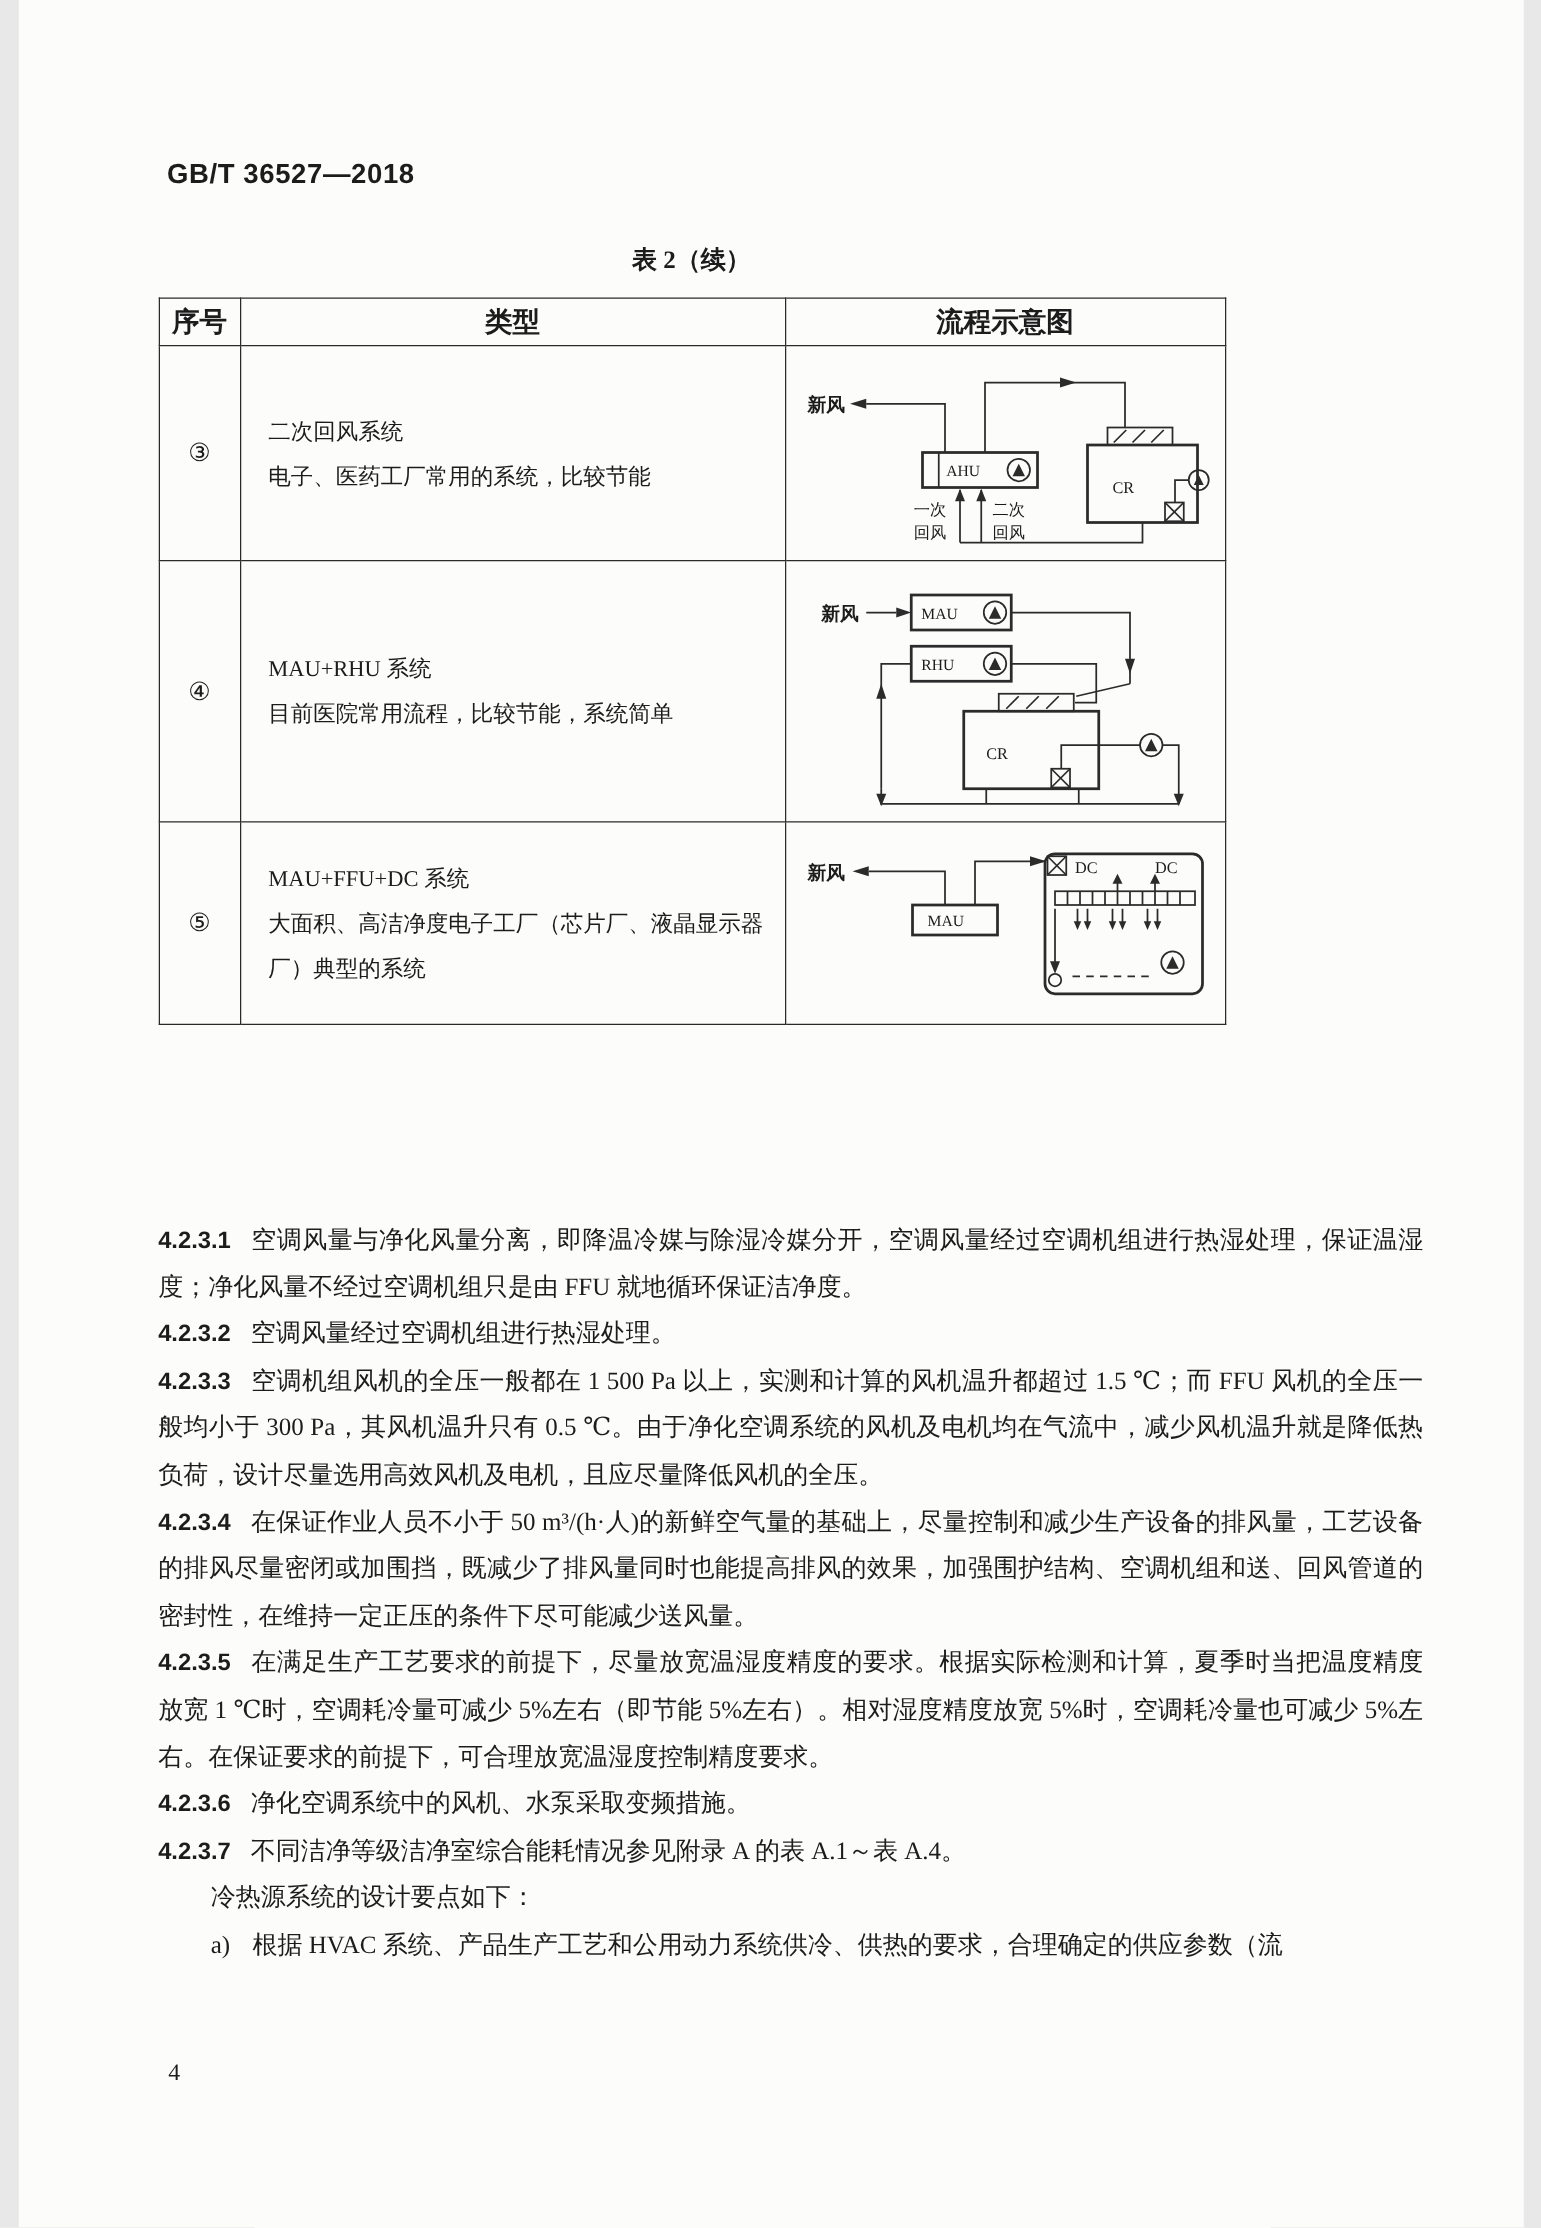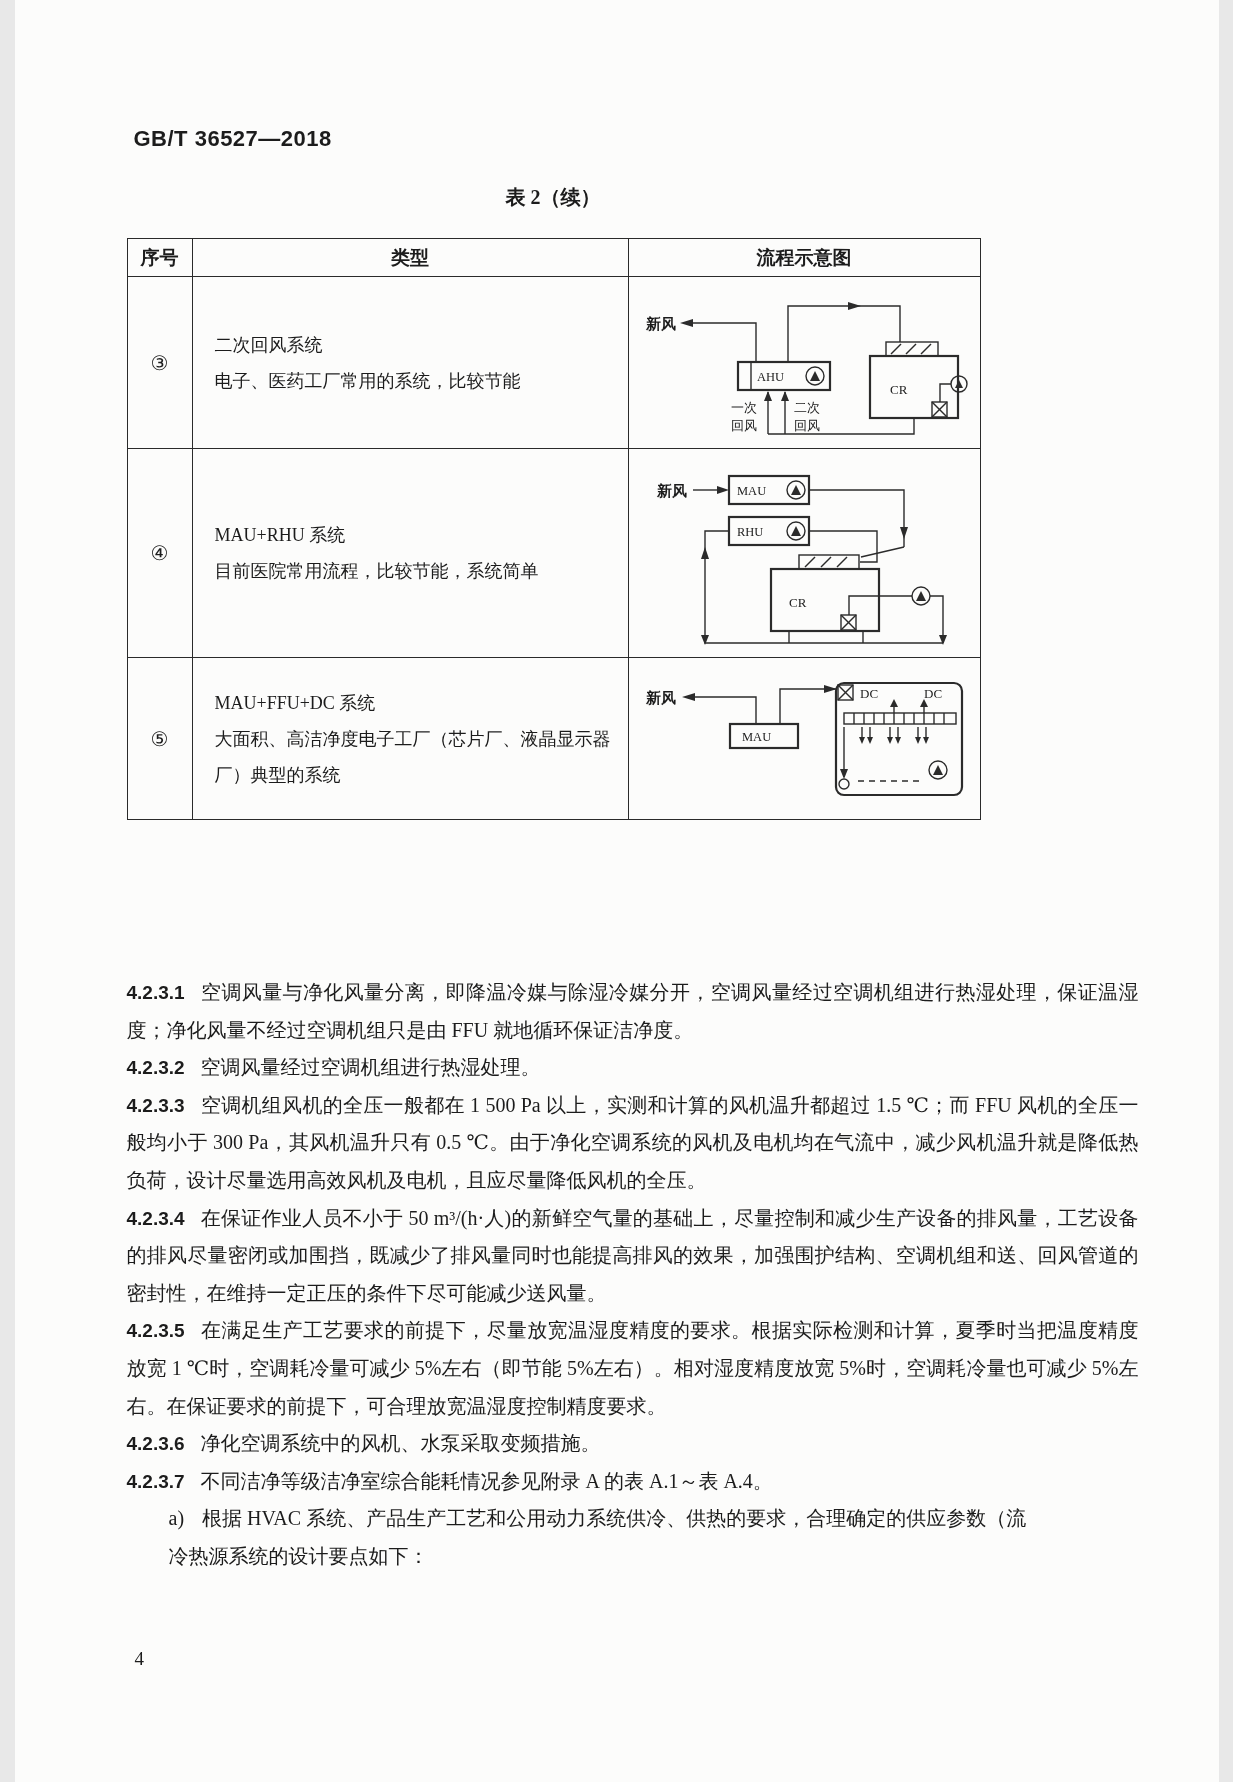--- a/index.html
+++ b/index.html
@@ -13,30 +13,30 @@
     color: #1c1c1c;
     font-family: "Liberation Serif", "DejaVu Serif", serif;
     overflow: hidden;
   }
   .doc-number {
     position: absolute; left: 119px; top: 126px;
     font-family: "Liberation Sans", sans-serif;
     font-weight: 700; font-size: 22px; letter-spacing: .5px;
   }
   .table-title {
-    position: absolute; left: 112px; top: 184px; width: 853px;
+    position: absolute; left: 112px; top: 194px; width: 853px;
     text-align: center; font-weight: 700; font-size: 20px;
   }
   table.t2 {
     position: absolute; left: 112px; top: 238px; width: 853px;
     border-collapse: collapse; table-layout: fixed;
   }
   table.t2 th, table.t2 td { border: 1.6px solid #2a2a2a; vertical-align: middle; }
   table.t2 th {
-    height: 38px; font-size: 19px; font-weight: 700;
+    height: 38px; font-size: 22px; font-weight: 700;
     text-align: center; padding: 2px;
   }
   td.no { text-align: center; font-size: 20px; }
   td.type { font-size: 18px; padding: 10px 14px 10px 22px; line-height: 36px; }
   td.diag { text-align: center; padding: 6px 2px; }
   .r3 { height: 172px; }
   .r4 { height: 200px; }
   .r5 { height: 162px; }
   svg.d { display: inline-block; vertical-align: middle; }
   svg.d line, svg.d polyline, svg.d rect, svg.d circle, svg.d path {
@@ -271,19 +271,19 @@
   </table>
 
   <div class="content">
     <p class="clause"><span class="cnum">4.2.3.1</span><span>空调风量与净化风量分离，即降温冷媒与除湿冷媒分开，空调风量经过空调机组进行热湿处理，保证温湿度；净化风量不经过空调机组只是由 FFU 就地循环保证洁净度。</span></p>
     <p class="clause"><span class="cnum">4.2.3.2</span><span>空调风量经过空调机组进行热湿处理。</span></p>
     <p class="clause"><span class="cnum">4.2.3.3</span><span>空调机组风机的全压一般都在 1 500 Pa 以上，实测和计算的风机温升都超过 1.5 ℃；而 FFU 风机的全压一般均小于 300 Pa，其风机温升只有 0.5 ℃。由于净化空调系统的风机及电机均在气流中，减少风机温升就是降低热负荷，设计尽量选用高效风机及电机，且应尽量降低风机的全压。</span></p>
     <p class="clause"><span class="cnum">4.2.3.4</span><span>在保证作业人员不小于 50 m³/(h·人)的新鲜空气量的基础上，尽量控制和减少生产设备的排风量，工艺设备的排风尽量密闭或加围挡，既减少了排风量同时也能提高排风的效果，加强围护结构、空调机组和送、回风管道的密封性，在维持一定正压的条件下尽可能减少送风量。</span></p>
     <p class="clause"><span class="cnum">4.2.3.5</span><span>在满足生产工艺要求的前提下，尽量放宽温湿度精度的要求。根据实际检测和计算，夏季时当把温度精度放宽 1 ℃时，空调耗冷量可减少 5%左右（即节能 5%左右）。相对湿度精度放宽 5%时，空调耗冷量也可减少 5%左右。在保证要求的前提下，可合理放宽温湿度控制精度要求。</span></p>
     <p class="clause"><span class="cnum">4.2.3.6</span><span>净化空调系统中的风机、水泵采取变频措施。</span></p>
     <p class="clause"><span class="cnum">4.2.3.7</span><span>不同洁净等级洁净室综合能耗情况参见附录 A 的表 A.1～表 A.4。</span></p>
+    <p class="clause intro">冷热源系统的设计要点如下：</p>
     <p class="clause item-a"><span class="marker">a)</span><span>根据 HVAC 系统、产品生产工艺和公用动力系统供冷、供热的要求，合理确定的供应参数（流</span></p>
-    <p class="clause intro">冷热源系统的设计要点如下：</p>
   </div>
 
   <div class="page-number">4</div>
 
 </div>
 
 </body></html>

